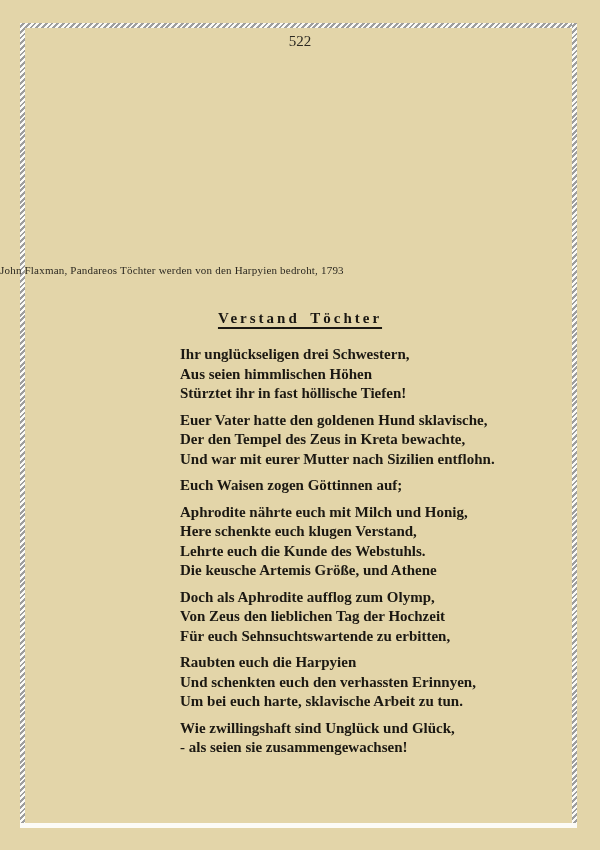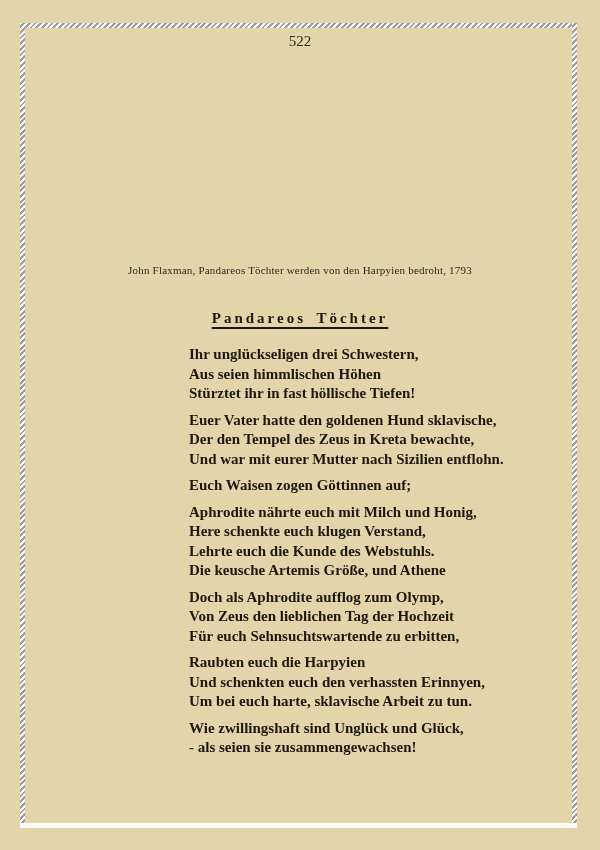--- a/index.html
+++ b/index.html
@@ -44,21 +44,20 @@
     text-align:center;
     font-size:15px;
     color:var(--soft-ink);
   }
   .illustration-area{
     position:absolute;left:30px;top:55px;width:540px;height:200px;
     background:transparent;
   }
   .caption{
     position:absolute;left:0;top:264px;width:600px;
-    text-align:center;
     font-size:11px;
     letter-spacing:0.2px;
     color:var(--soft-ink);
   }
   .poem-title{
     position:absolute;left:0;top:310px;width:600px;
     text-align:center;
     font-size:15px;
     font-weight:bold;
     letter-spacing:3px;
@@ -69,38 +68,38 @@
     text-decoration-thickness:1.5px;
   }
   .poem{
     position:absolute;left:180px;top:345px;width:340px;
     font-size:15px;
     font-weight:bold;
     line-height:19.5px;
     color:var(--ink);
   }
   .stanza{margin:0 0 7px 0;padding:0;}
-  .poem-line{display:block;white-space:nowrap;margin-left:9px;}
+  .poem-line{display:block;white-space:nowrap;}
 </style>
 </head>
 <body>
 
 <div class="canvas">
   <div class="border-top"></div>
   <div class="border-left"></div>
   <div class="border-right"></div>
   <div class="border-bottom"></div>
 
   <div class="page-number">522</div>
 
   <div class="illustration-area"></div>
 
   <div class="caption">John Flaxman, Pandareos Töchter werden von den Harpyien bedroht, 1793</div>
 
-  <div class="poem-title">Pandareos Töchter</div>
+  <div class="poem-title">Verstand Töchter</div>
 
   <div class="poem">
       <p class="stanza">
         <span class="poem-line">Ihr unglückseligen drei Schwestern,</span>
         <span class="poem-line">Aus seien himmlischen Höhen</span>
         <span class="poem-line">Stürztet ihr in fast höllische Tiefen!</span>
       </p>
       <p class="stanza">
         <span class="poem-line">Euer Vater hatte den goldenen Hund sklavische,</span>
         <span class="poem-line">Der den Tempel des Zeus in Kreta bewachte,</span>

